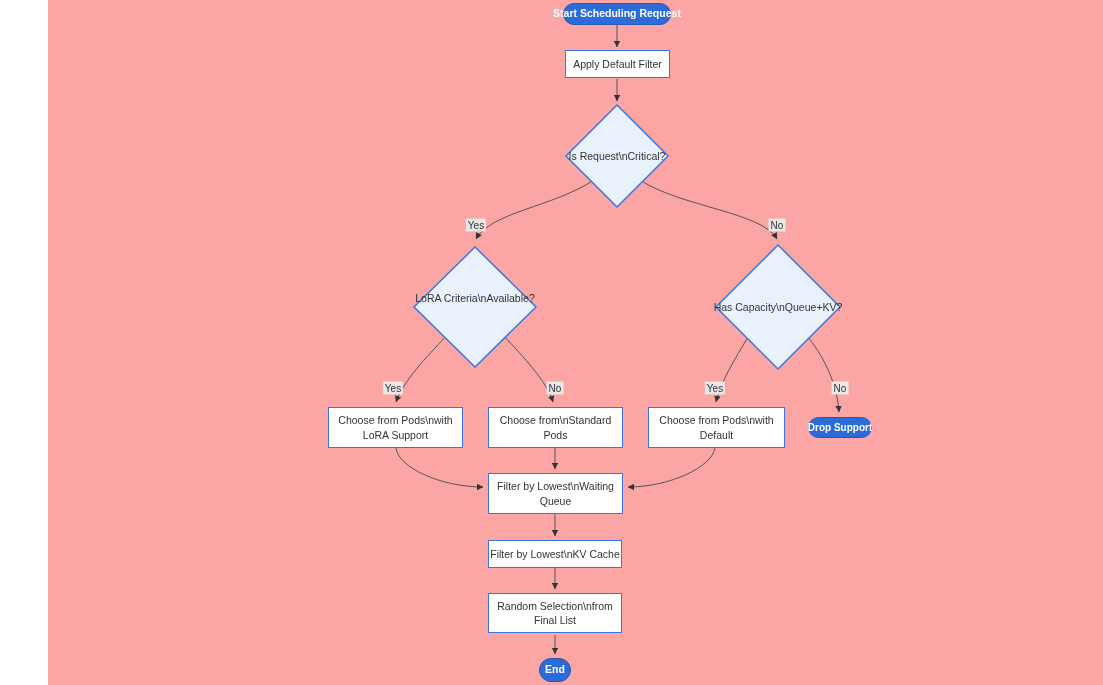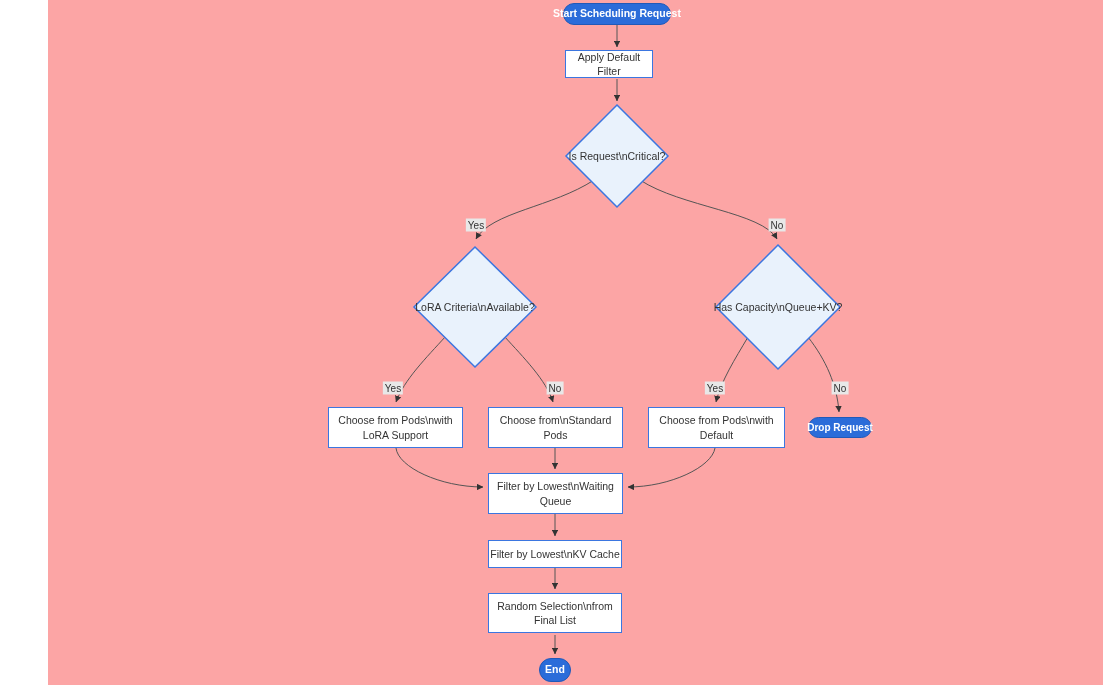--- a/index.html
+++ b/index.html
@@ -51,44 +51,44 @@
     <path class="edge" d="M507,568 L507,589" marker-end="url(#arrow)"></path>
     <path class="edge" d="M507,635 L507,654" marker-end="url(#arrow)"></path>
 
     <polygon points="569,105 620,156 569,207 518,156" stroke="#3b76e0" stroke-width="1.5" fill="#e9f2fc"></polygon>
     <polygon points="427,247 488,307 427,367 366,307" stroke="#3b76e0" stroke-width="1.5" fill="#e9f2fc"></polygon>
     <polygon points="730,245 792,307 730,369 668,307" stroke="#3b76e0" stroke-width="1.5" fill="#e9f2fc"></polygon>
   </svg>
 
   <div class="node stadium" style="left:515px;top:3px;width:108px;height:22px;border-radius:11px;">Start Scheduling Request</div>
 
-  <div class="node rect" style="left:517px;top:50px;width:88px;height:28px;">Apply Default Filter</div>
+  <div class="node rect" style="left:517px;top:50px;width:105px;height:28px;">Apply Default Filter</div>
 
   <div class="node diamond-label" style="left:517px;top:146px;width:104px;height:20px;">Is Request\nCritical?</div>
 
-  <div class="node diamond-label" style="left:366px;top:297px;width:122px;height:20px;">LoRA Criteria\nAvailable?</div>
+  <div class="node diamond-label" style="left:366px;top:288px;width:122px;height:20px;">LoRA Criteria\nAvailable?</div>
 
   <div class="node diamond-label" style="left:668px;top:297px;width:124px;height:20px;">Has Capacity\nQueue+KV?</div>
 
   <div class="node rect" style="left:280px;top:407px;width:135px;height:41px;">
     <span>Choose from Pods\nwith</span>
     <span>LoRA Support</span>
   </div>
 
   <div class="node rect" style="left:440px;top:407px;width:135px;height:41px;">
     <span>Choose from\nStandard</span>
     <span>Pods</span>
   </div>
 
   <div class="node rect" style="left:600px;top:407px;width:137px;height:41px;">
     <span>Choose from Pods\nwith</span>
     <span>Default</span>
   </div>
 
-  <div class="node stadium" style="left:760px;top:417px;width:64px;height:21px;border-radius:10.5px;font-size:10px;">Drop Request</div>
+  <div class="node stadium" style="left:760px;top:417px;width:64px;height:21px;border-radius:10.5px;font-size:10px;">Drop Support</div>
 
   <div class="node rect" style="left:440px;top:540px;width:134px;height:28px;">Filter by Lowest\nKV Cache</div>
 
   <div class="node rect" style="left:440px;top:473px;width:135px;height:41px;">
     <span>Filter by Lowest\nWaiting</span>
     <span>Queue</span>
   </div>
 
   <div class="node rect" style="left:440px;top:593px;width:134px;height:40px;">
     <span>Random Selection\nfrom</span>

